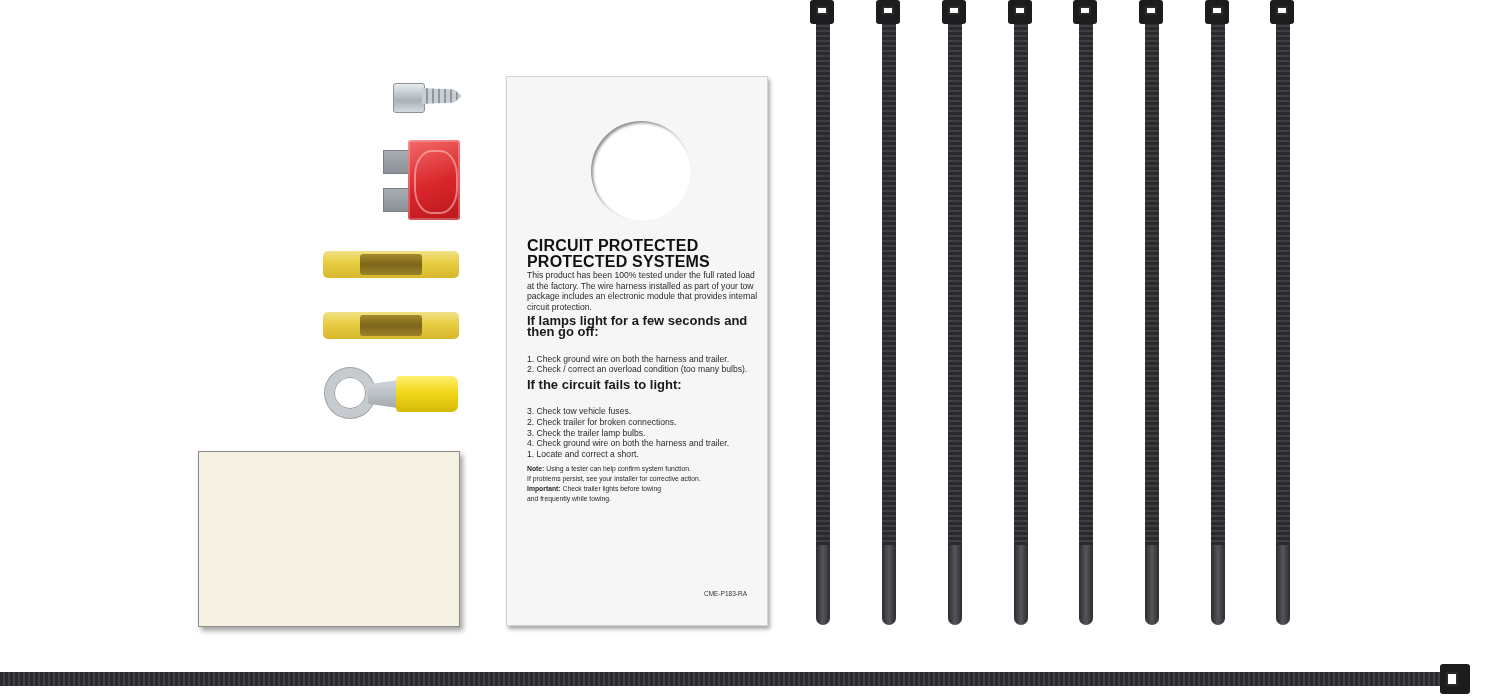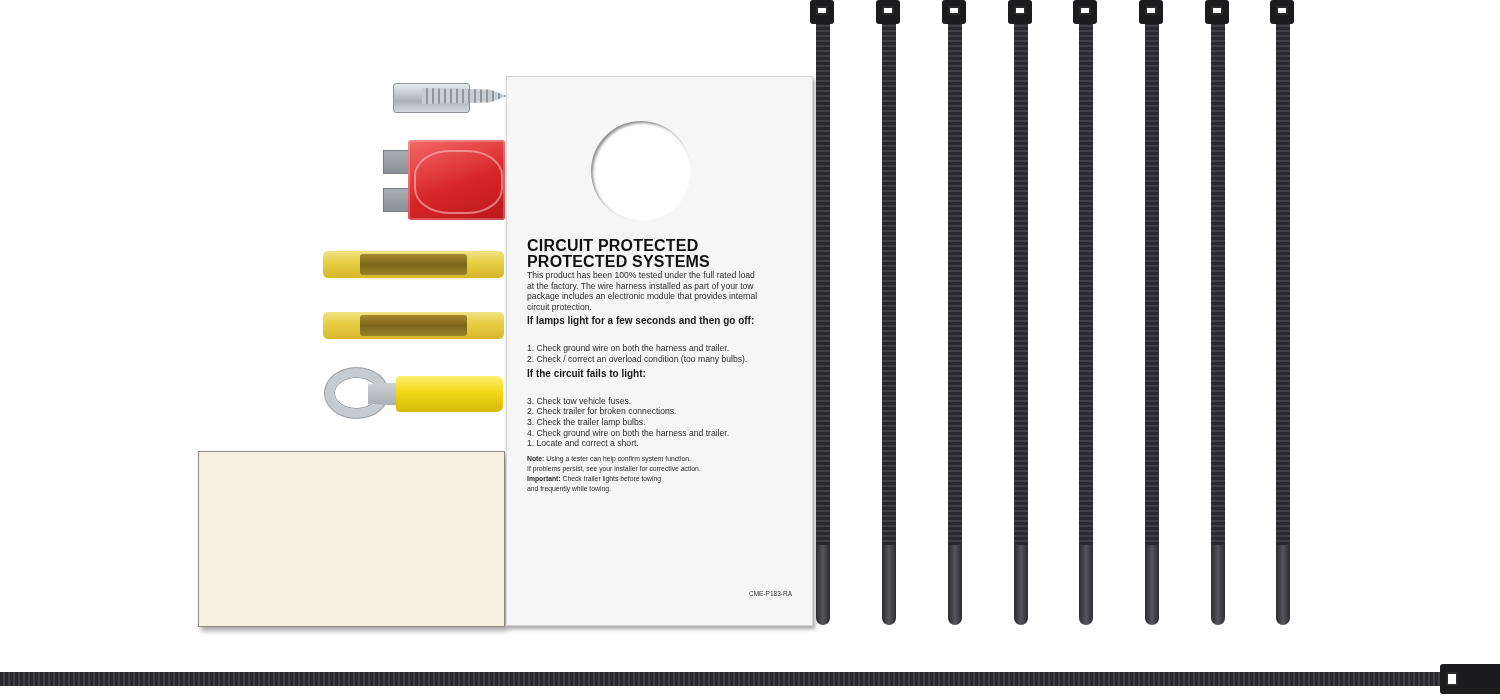--- a/index.html
+++ b/index.html
@@ -1,17 +1,17 @@
 <!DOCTYPE html>
 <html><head>
 <meta charset="utf-8">
 <style>
   html, body { margin:0; padding:0; background:#ffffff; }
   body { width:1500px; height:700px; position:relative; overflow:hidden; font-family:"Liberation Sans", sans-serif; }
-  .abs { position:absolute;padding-left:45px; }
+  .abs { position:absolute; }
 
   
   .screw-head { left:393px; top:83px; width:30px; height:28px; background:linear-gradient(180deg,#e8ecef,#a9b1b8 60%,#d5dade); border:1px solid #8c949a; border-radius:3px; }
   .screw-shaft { left:422px; top:88px; width:40px; height:16px; background:repeating-linear-gradient(90deg,#c9ced2 0 4px,#8f979d 4px 6px); border-radius:0 8px 8px 0; clip-path:polygon(0 0,80% 10%,100% 50%,80% 90%,0 100%); }
 
   
   .fuse-prong { background:linear-gradient(180deg,#a8adb3,#8b9096); border:1px solid #7a7f85; }
   .fuse-body { left:408px; top:140px; width:52px; height:80px; background:linear-gradient(160deg,#f36a6a,#d8262a 55%,#b9181d); border-radius:3px; box-shadow:inset 0 0 0 2px rgba(255,255,255,0.25); }
   .fuse-wave { left:414px; top:150px; width:40px; height:60px; border:2px solid rgba(255,200,200,0.55); border-radius:40% 40% 40% 40%; }
 
@@ -26,21 +26,21 @@
 
   
   .pad { left:198px; top:451px; width:260px; height:174px; background:#f4f0e2; border:1px solid #8f8c84; box-shadow:3px 4px 5px rgba(0,0,0,0.35); }
 
   
   .card { left:506px; top:76px; width:260px; height:548px; background:#f6f6f6; border:1px solid #d4d4d4; box-shadow:2px 3px 4px rgba(0,0,0,0.35); }
   .card-hole { position:absolute; left:84px; top:44px; width:100px; height:100px; border-radius:50%; background:#ffffff; box-shadow:inset 2px 2px 3px rgba(0,0,0,0.45); }
   .card-title { position:absolute; left:20px; top:161px; width:230px; font-family:"Liberation Sans", sans-serif; font-weight:bold; font-size:16px; line-height:16px; color:#111; letter-spacing:0.2px; }
   .card-body { position:absolute; left:20px; top:193px; width:232px; font-family:"Liberation Sans", sans-serif; font-size:8.6px; line-height:10.6px; color:#2a2a2a; }
   .card-body p { margin:0 0 4px 0; }
-  .card-body .h { font-weight:bold; font-size:10px; color:#1a1a1a; margin-bottom:3px; }
+  .card-body .h { font-weight:bold; font-size:13px; color:#1a1a1a; margin-bottom:3px; }
   .card-body ol { margin:16px 0 5px 0; padding:0; list-style:none; }
   .card-body .small { font-size:6.8px; line-height:10px; margin:0; }
   .card-body .small b { font-weight:bold; }
   .card-code { position:absolute; right:20px; top:513px; font-size:6.5px; color:#333; }
 
   
   .tie { position:absolute; top:0; width:20px; height:625px; }
   .tie-head { position:absolute; left:-2px; top:0; width:24px; height:24px; background:#1c1c1e; border-radius:3px; }
   .tie-slot { position:absolute; left:6px; top:6px; width:12px; height:9px; background:#ffffff; border:2px solid #2a2a2a; box-sizing:border-box; }
   .tie-strap { position:absolute; left:4px; top:22px; width:14px; height:600px; background:repeating-linear-gradient(180deg,#2a2a2e 0 3px,#3f3f44 3px 5px); border-radius:0 0 7px 7px; }

